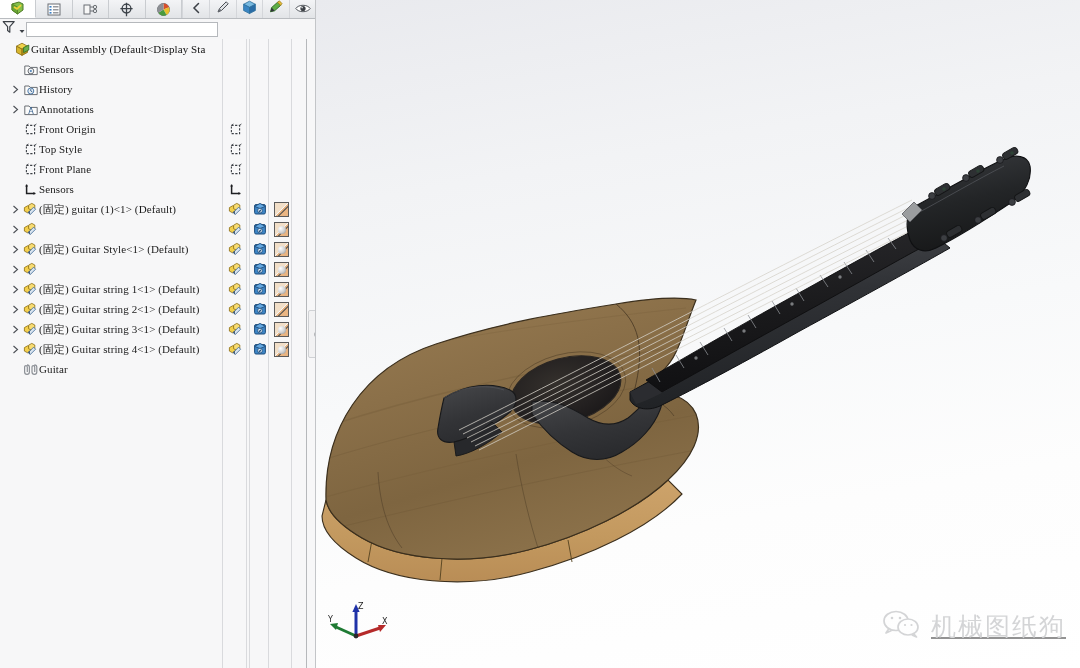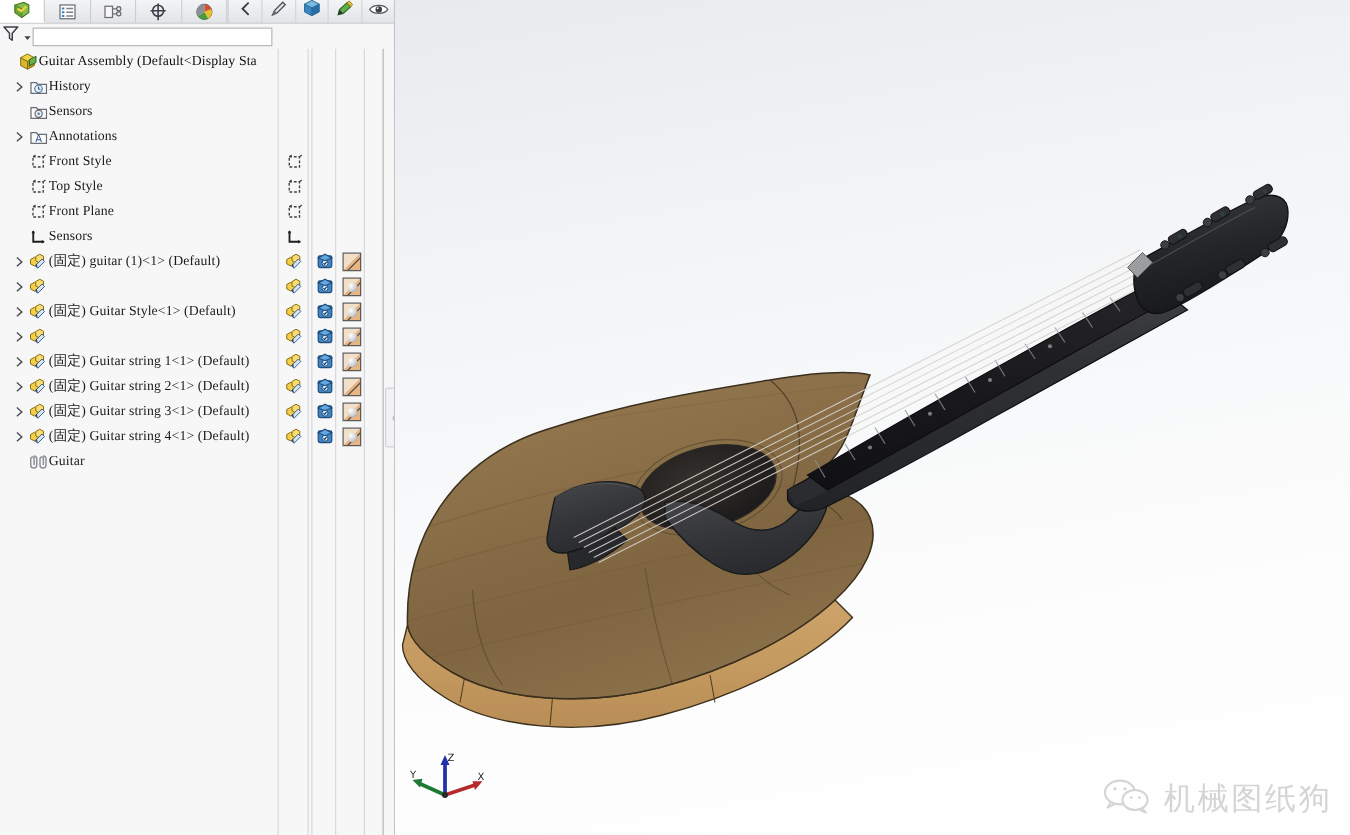--- a/index.html
+++ b/index.html
@@ -191,24 +191,25 @@
 
   
   #triad {
     position: absolute; left: 8px; bottom: 22px;
     width: 70px; height: 48px;
   }
 
   
   #watermark {
     position: absolute;
-    right: 14px; bottom: 11px;
-    display: flex; align-items: flex-start; gap: 9px;
+    right: 14px; bottom: 25px;
+    display: flex; align-items: center; gap: 9px;
     opacity: 0.42;
     user-select: none;
+    text-decoration: underline;
   }
   #watermark .wm-text {
     font-size: 25px;
     color: #9a9ca0;
     font-family: "DejaVu Sans", sans-serif;
     letter-spacing: 2px;
     font-weight: 500;
   }
 </style>
 </head>
@@ -349,48 +350,48 @@
       <path d="M1.5 4.2 L7 1.2 L12.5 4.2 L7 7.2 Z" fill="#f0d24a" stroke="#8a6c12" stroke-width="0.8"></path>
       <path d="M1.5 4.2 L7 7.2 L7 13.4 L1.5 10.4 Z" fill="#d8b62e" stroke="#8a6c12" stroke-width="0.8"></path>
       <path d="M12.5 4.2 L7 7.2 L7 13.4 L12.5 10.4 Z" fill="#bc9a1e" stroke="#8a6c12" stroke-width="0.8"></path>
       <path d="M8.6 5.6 L13.8 3 L13.8 8 L8.6 10.6 Z" fill="#6ab04a" stroke="#2f6a26" stroke-width="0.8"></path>
     </svg>
             </div>
             <span class="label">Guitar Assembly  (Default&lt;Display Sta</span>
           </div>
           <div class="row">
             <div style="width: 8px; flex: 0 0 8px;"></div>
+            <div class="twisty empty"></div>
+            <div class="ico">
+              <svg width="14" height="13" viewBox="0 0 14 13">
+      <path d="M0.8 3 L5 3 L6.2 4.4 L13.2 4.4 L13.2 11.6 L0.8 11.6 Z" fill="#fbfbfb" stroke="#6a6e74" stroke-width="1"></path>
+      <circle cx="6.9" cy="8" r="2.9" fill="#eef1f4" stroke="#5d6167" stroke-width="0.9"></circle>
+      <circle cx="6.9" cy="8" r="1" fill="#4a7fb5"></circle>
+    </svg>
+            </div>
+            <span class="label">Sensors</span>
+          </div>
+          <div class="row">
+            <div style="width: 8px; flex: 0 0 8px;"></div>
             <div class="twisty">
               <svg width="7" height="9" viewBox="0 0 7 9">
                 <path d="M1.5 1 L5.5 4.5 L1.5 8" fill="none" stroke="#4a4e54" stroke-width="1.1"></path>
               </svg>
             </div>
             <div class="ico">
               <svg width="14" height="13" viewBox="0 0 14 13">
       <path d="M0.8 3 L5 3 L6.2 4.4 L13.2 4.4 L13.2 11.6 L0.8 11.6 Z" fill="#fbfbfb" stroke="#6a6e74" stroke-width="1"></path>
       <circle cx="6.8" cy="8" r="3" fill="#e9eef3" stroke="#3d6fa3" stroke-width="0.9"></circle>
       <path d="M6.8 6.1 L6.8 8 L8.3 8.9" stroke="#2f5b8a" stroke-width="0.9" fill="none"></path>
     </svg>
             </div>
             <span class="label">History</span>
           </div>
           <div class="row">
             <div style="width: 8px; flex: 0 0 8px;"></div>
-            <div class="twisty empty"></div>
-            <div class="ico">
-              <svg width="14" height="13" viewBox="0 0 14 13">
-      <path d="M0.8 3 L5 3 L6.2 4.4 L13.2 4.4 L13.2 11.6 L0.8 11.6 Z" fill="#fbfbfb" stroke="#6a6e74" stroke-width="1"></path>
-      <circle cx="6.9" cy="8" r="2.9" fill="#eef1f4" stroke="#5d6167" stroke-width="0.9"></circle>
-      <circle cx="6.9" cy="8" r="1" fill="#4a7fb5"></circle>
-    </svg>
-            </div>
-            <span class="label">Sensors</span>
-          </div>
-          <div class="row">
-            <div style="width: 8px; flex: 0 0 8px;"></div>
             <div class="twisty">
               <svg width="7" height="9" viewBox="0 0 7 9">
                 <path d="M1.5 1 L5.5 4.5 L1.5 8" fill="none" stroke="#4a4e54" stroke-width="1.1"></path>
               </svg>
             </div>
             <div class="ico">
               <svg width="14" height="13" viewBox="0 0 14 13">
       <path d="M0.8 3 L5 3 L6.2 4.4 L13.2 4.4 L13.2 11.6 L0.8 11.6 Z" fill="#fbfbfb" stroke="#6a6e74" stroke-width="1"></path>
       <text x="4.3" y="10.6" font-size="8" font-family="DejaVu Sans, sans-serif" fill="#2f5b8a">A</text>
     </svg>
@@ -399,21 +400,21 @@
           </div>
           <div class="row">
             <div style="width: 8px; flex: 0 0 8px;"></div>
             <div class="twisty empty"></div>
             <div class="ico">
               <svg width="13" height="13" viewBox="0 0 13 13">
       <path d="M2.4 2.4 L10.6 2.4 L10.6 10.6 L2.4 10.6 Z" fill="none" stroke="#3c4046" stroke-width="1.1" stroke-dasharray="2.2 1.5"></path>
       <path d="M2.4 2.4 L4.4 1 M10.6 2.4 L12.4 1" stroke="#3c4046" stroke-width="0.9"></path>
     </svg>
             </div>
-            <span class="label">Front Style</span>
+            <span class="label">Front Origin</span>
             <div class="side-ico side-a">
               <svg width="13" height="13" viewBox="0 0 13 13">
       <path d="M2.4 2.4 L10.6 2.4 L10.6 10.6 L2.4 10.6 Z" fill="none" stroke="#3c4046" stroke-width="1.1" stroke-dasharray="2.2 1.5"></path>
       <path d="M2.4 2.4 L4.4 1 M10.6 2.4 L12.4 1" stroke="#3c4046" stroke-width="0.9"></path>
     </svg>
             </div>
           </div>
           <div class="row">
             <div style="width: 8px; flex: 0 0 8px;"></div>
             <div class="twisty empty"></div>

